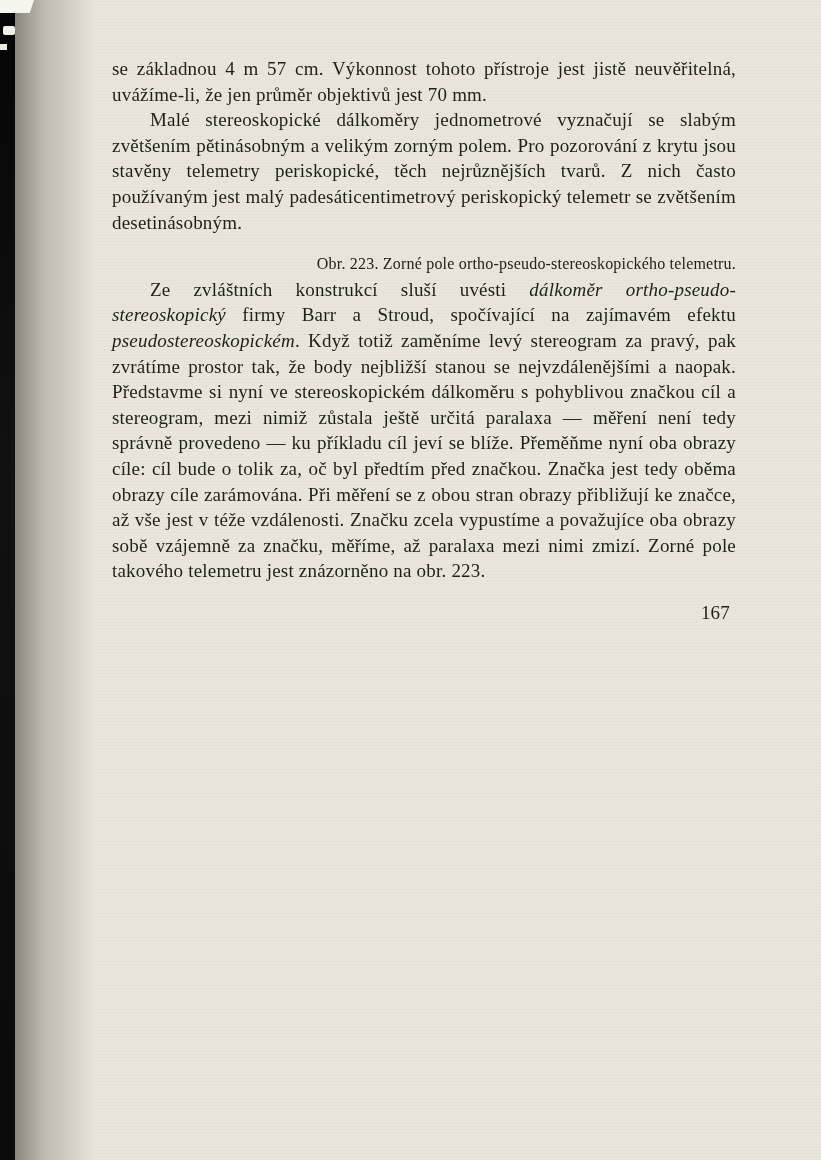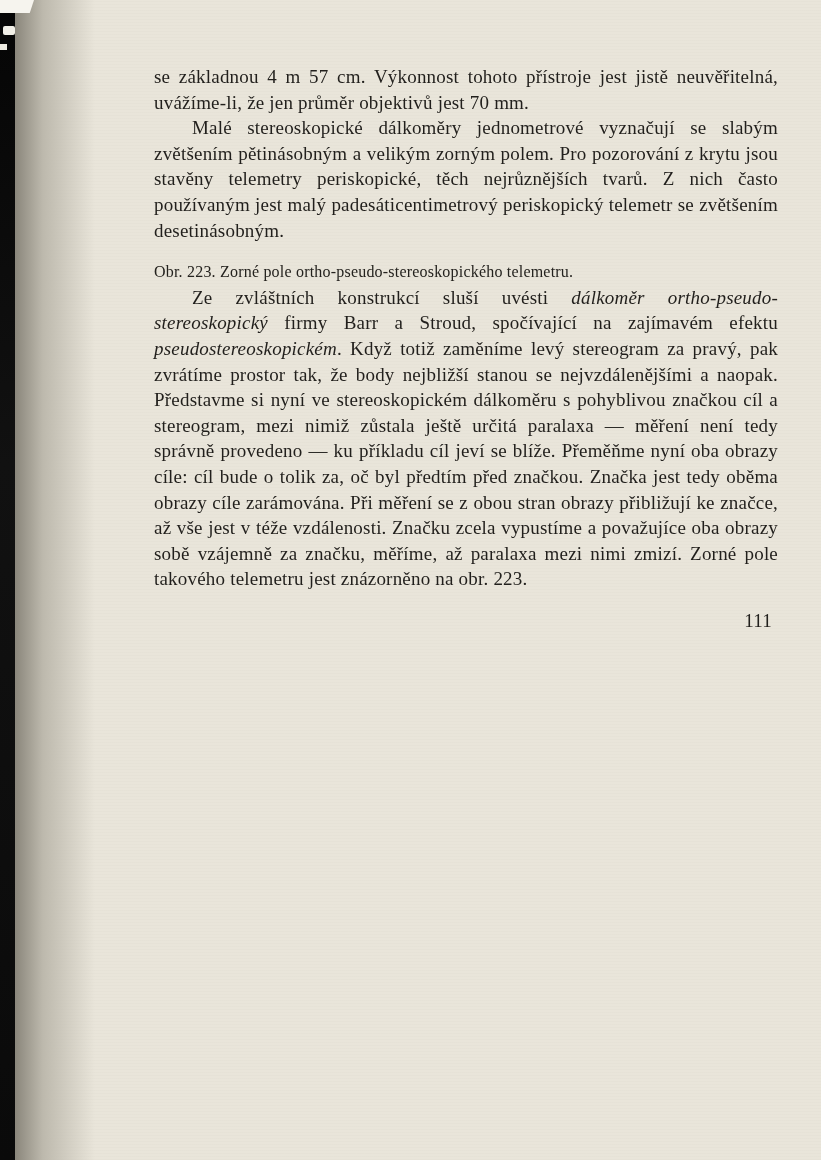--- a/index.html
+++ b/index.html
@@ -19,43 +19,43 @@
   }
   .binding-shade{
     position:absolute;left:15px;top:0;width:80px;height:100%;
     background:linear-gradient(to right,#8a867b,#bdb9ad 35%,rgba(233,229,218,0));
   }
   .notch-a{position:absolute;left:0;top:0;width:34px;height:13px;background:#f6f4ee;transform:skewX(-18deg);transform-origin:top left;}
   .notch-b{position:absolute;left:3px;top:26px;width:12px;height:9px;background:#f1efe7;border-radius:2px;}
   .notch-c{position:absolute;left:0;top:44px;width:7px;height:6px;background:#eceae1;}
 
   .content{
-    position:absolute;left:112px;top:64px;width:624px;
+    position:absolute;left:112px;top:56px;width:624px;
     color:#211f1c;font-size:19px;line-height:25.6px;
-    text-align:justify;letter-spacing:0.2px;margin-left:42px;
+    text-align:justify;letter-spacing:0.2px;
   }
   .content p{margin:0;}
   p.indent{text-indent:38px;}
   em{font-style:italic;}
 
   .figure-wrap{margin:16px 0 0;}
   .circle{
     position:relative;width:292px;height:292px;margin:0 auto;
     border:7px solid #23201a;border-radius:50%;
     background:radial-gradient(circle at 50% 45%, #e7e3d7 55%, #ddd8ca 100%);
     box-shadow:0 0 0 1px rgba(35,32,26,0.35);
   }
   .circle svg{position:absolute;left:0;top:0;width:292px;height:292px;}
   .plate-number{
     position:absolute;left:86px;bottom:16px;
     font-size:9px;color:#55514a;letter-spacing:1px;
     font-family:"DejaVu Sans",sans-serif;
   }
   .caption{
-    margin-top:14px;text-align:left;text-indent:0;
+    margin-top:14px;text-align:right;text-indent:0;
     font-size:16px;letter-spacing:0.2px;color:#24221e;font-family:Liberation Serif, serif;
   }
   .after-figure{margin-top:50px;}
   .page-number{
     margin-top:16px;text-align:right;font-size:19px;
     padding-right:6px;color:#211f1c;
   }
 </style>
 </head>
 <body>
@@ -73,16 +73,16 @@
 
     <p class="indent">Malé stereoskopické dálkoměry jednometrové vyznačují se slabým zvětšením pětinásobným a velikým zorným polem. Pro pozorování z krytu jsou stavěny telemetry periskopické, těch nejrůznějších tvarů. Z nich často používaným jest malý padesáticentimetrový periskopický telemetr se zvětšením desetinásobným.</p>
 
     <div class="figure-wrap">
       <p class="caption">Obr. 223. Zorné pole ortho-pseudo-stereoskopického telemetru.</p>
     </div>
 
     <p class="indent after-figure"><span>Ze zvláštních konstrukcí sluší uvésti </span><em>dálkoměr ortho-pseudo-stereoskopický</em><span> firmy Barr a Stroud, spočívající na zajímavém efektu </span><em>pseudostereoskopickém</em><span>. Když totiž zaměníme levý stereogram za pravý, pak zvrátíme prostor tak, že body nejbližší stanou se nejvzdálenějšími a naopak. Představme si nyní ve stereoskopickém dálkoměru s pohyblivou značkou cíl a stereogram, mezi nimiž zůstala ještě určitá paralaxa — měření není tedy správně provedeno — ku příkladu cíl jeví se blíže. Přeměňme nyní oba obrazy cíle: cíl bude o tolik za, oč byl předtím před značkou. Značka jest tedy oběma obrazy cíle zarámována. Při měření se z obou stran obrazy přibližují ke značce, až vše jest v téže vzdálenosti. Značku zcela vypustíme a považujíce oba obrazy sobě vzájemně za značku, měříme, až paralaxa mezi nimi zmizí. Zorné pole takového telemetru jest znázorněno na obr. 223.</span></p>
 
 
-    <div class="page-number">111</div>
+    <div class="page-number">167</div>
 
   </div>
 </div>
 
 </body></html>

